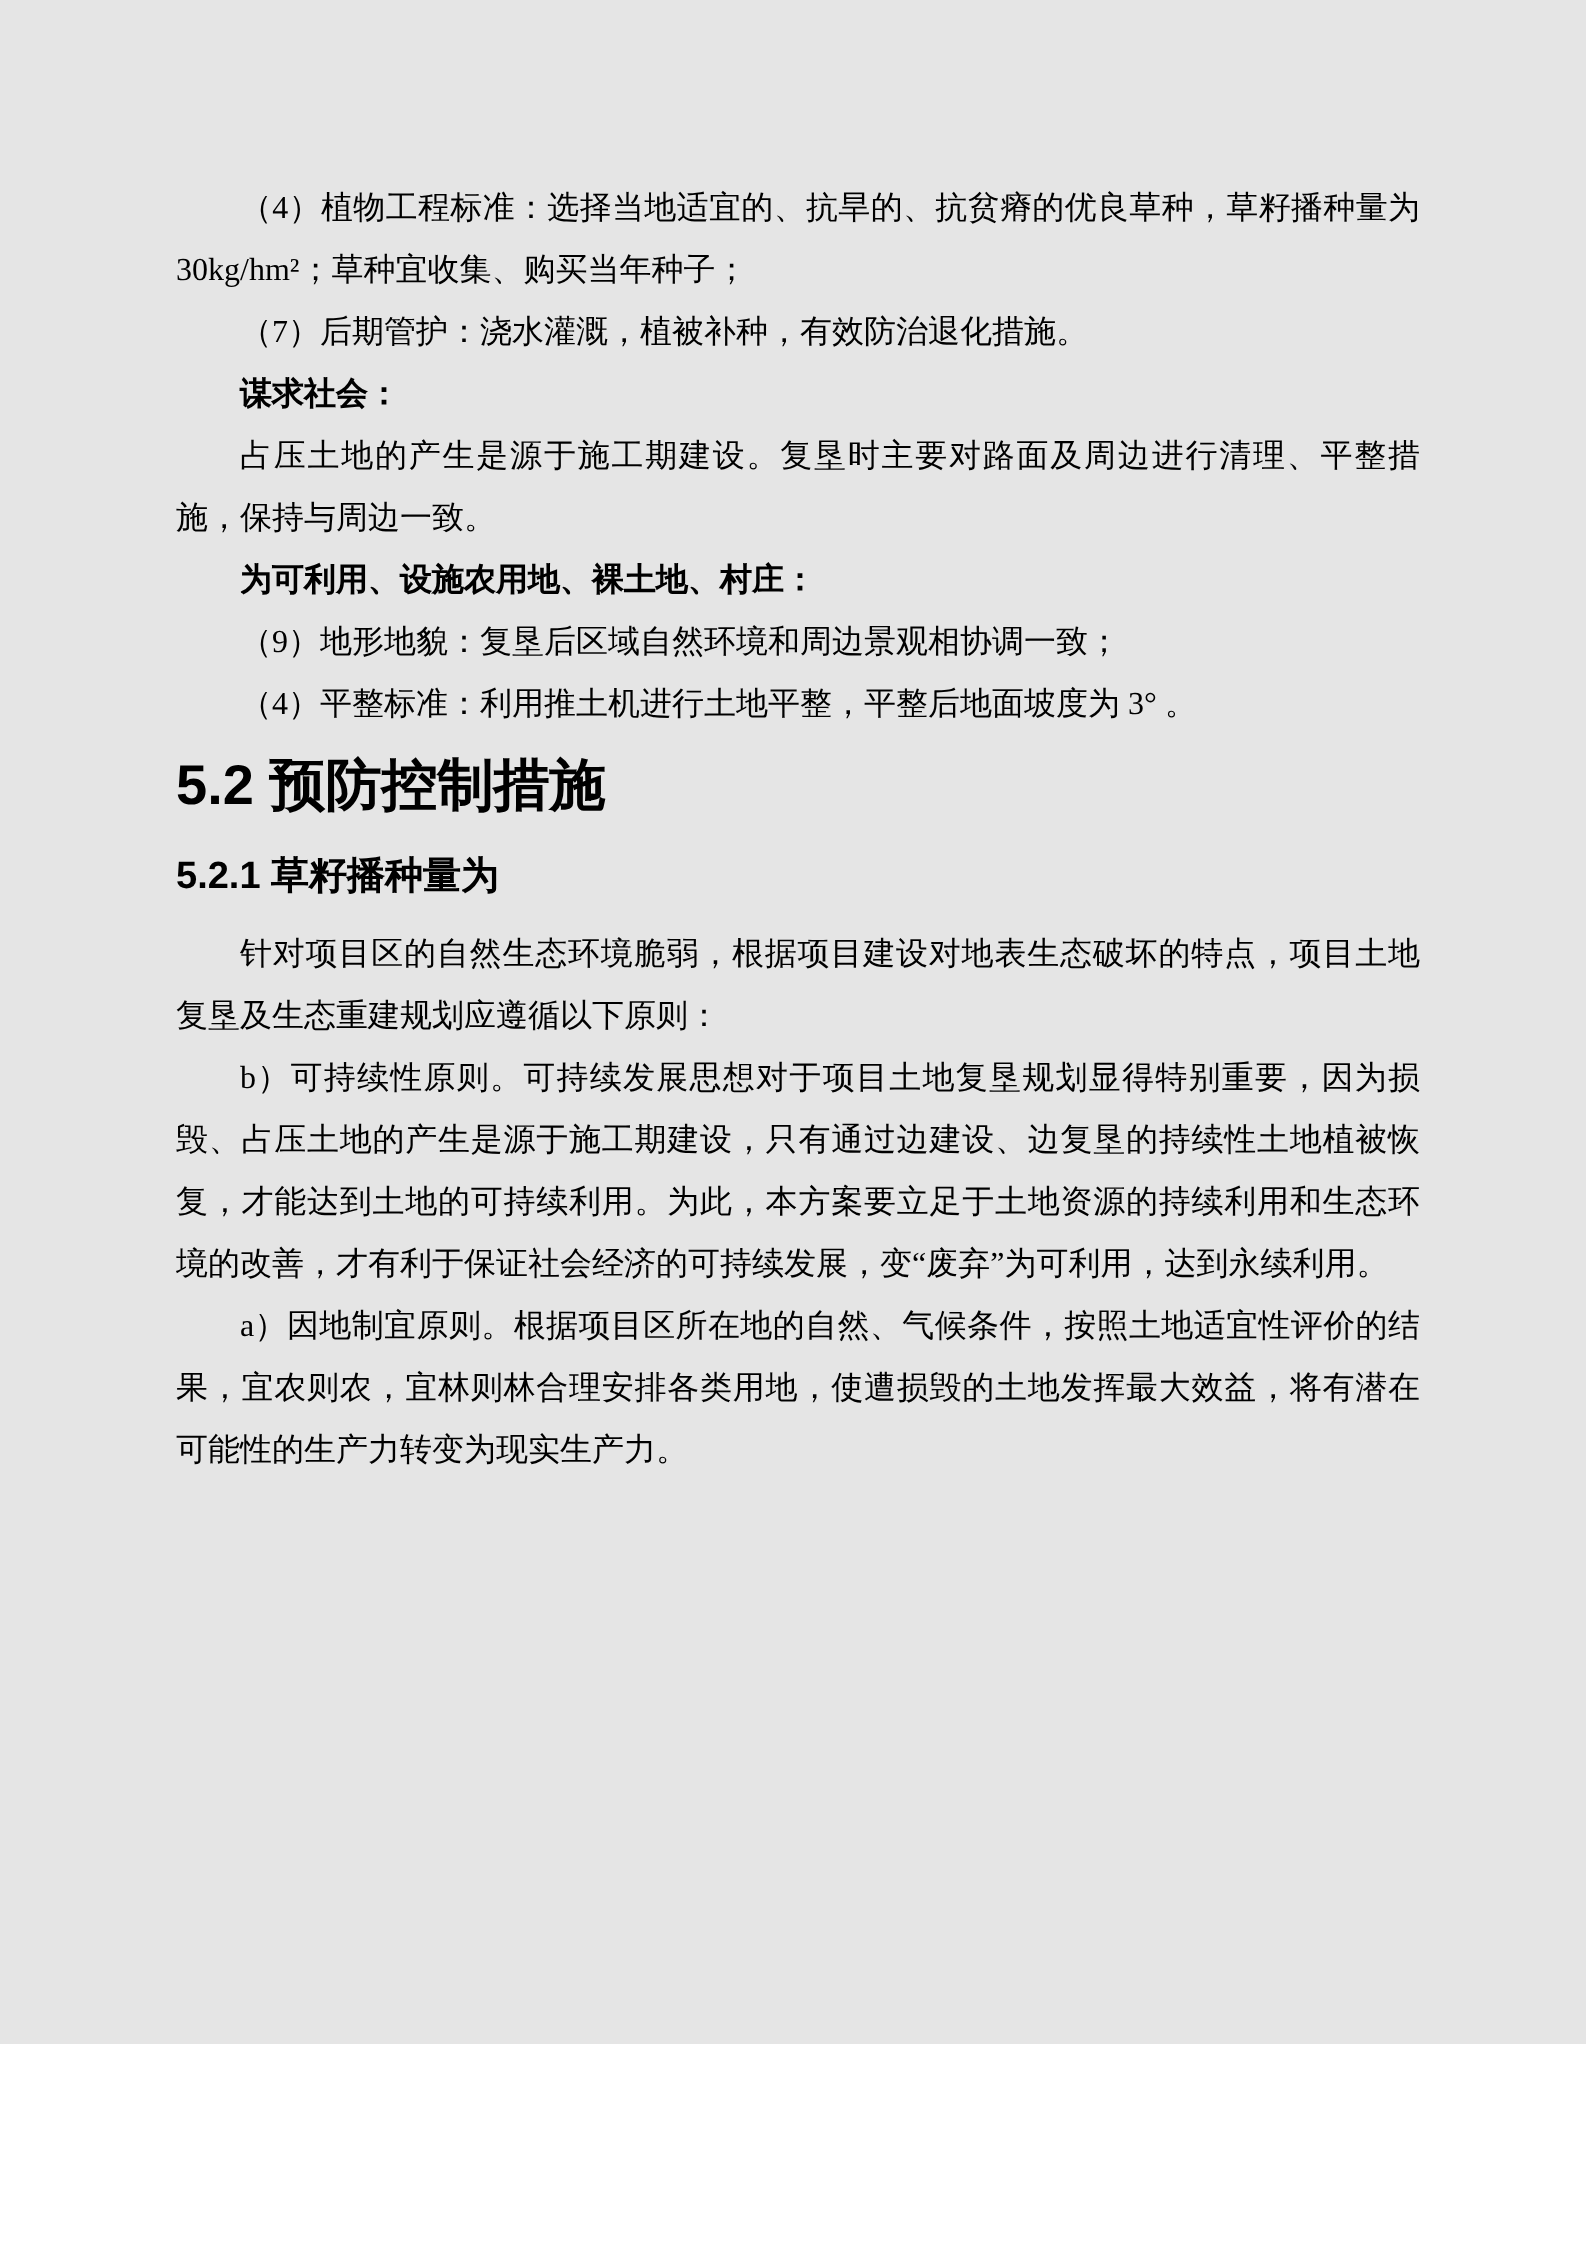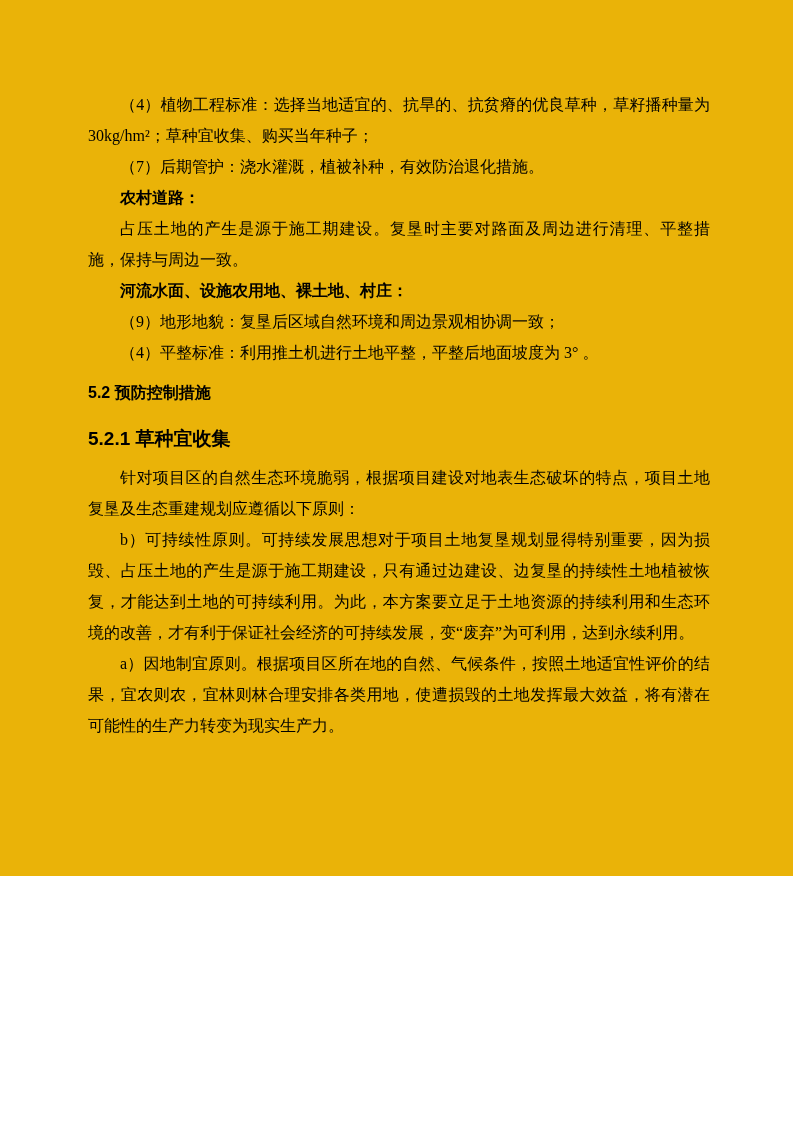--- a/index.html
+++ b/index.html
@@ -3,22 +3,22 @@
 <meta charset="utf-8">
 <style>
   html, body {
     margin: 0;
     padding: 0;
     background: #ffffff;
   }
   .page {
     position: relative;
     width: 793px;
-    height: 876px;
-    background: #eab308;
+    height: 1022px;
+    background: #e5e5e5;
     color: #000000;
     font-family: "Liberation Serif", "DejaVu Serif", serif;
     overflow: hidden;
   }
   .content {
     position: absolute;
     top: 89px;
     left: 88px;
     width: 622px;
   }
@@ -33,21 +33,21 @@
   p.cat-head {
     margin: 0;
     font-size: 16px;
     line-height: 31px;
     text-indent: 2em;
     font-weight: bold;
     font-family: "Liberation Sans", "DejaVu Sans", sans-serif;
   }
   h2.sec-head {
     margin: 10px 0 16px 0;
-    font-size: 16px;
+    font-size: 28px;
     line-height: 30px;
     font-weight: bold;
     font-family: "Liberation Sans", "DejaVu Sans", sans-serif;
   }
   h3.subsec-head {
     margin: 0 0 8px 0;
     font-size: 19px;
     line-height: 30px;
     font-weight: bold;
     font-family: "Liberation Sans", "DejaVu Sans", sans-serif;
@@ -63,25 +63,25 @@
     font-family: "Liberation Serif", "DejaVu Serif", serif;
   }
 </style>
 </head>
 <body>
 
 <div class="page">
   <div class="content">
     <p class="body-par">（4）植物工程标准：选择当地适宜的、抗旱的、抗贫瘠的优良草种，草籽播种量为 30kg/hm²；草种宜收集、购买当年种子；</p>
     <p class="body-par">（7）后期管护：浇水灌溉，植被补种，有效防治退化措施。</p>
-    <p class="cat-head">农村道路：</p>
+    <p class="cat-head">谋求社会：</p>
     <p class="body-par">占压土地的产生是源于施工期建设。复垦时主要对路面及周边进行清理、平整措施，保持与周边一致。</p>
-    <p class="cat-head">河流水面、设施农用地、裸土地、村庄：</p>
+    <p class="cat-head">为可利用、设施农用地、裸土地、村庄：</p>
     <p class="body-par">（9）地形地貌：复垦后区域自然环境和周边景观相协调一致；</p>
     <p class="body-par">（4）平整标准：利用推土机进行土地平整，平整后地面坡度为 3° 。</p>
     <h2 class="sec-head">5.2 预防控制措施</h2>
-    <h3 class="subsec-head">5.2.1 草种宜收集</h3>
+    <h3 class="subsec-head">5.2.1 草籽播种量为</h3>
     <p class="body-par">针对项目区的自然生态环境脆弱，根据项目建设对地表生态破坏的特点，项目土地复垦及生态重建规划应遵循以下原则：</p>
     <p class="body-par">b）可持续性原则。可持续发展思想对于项目土地复垦规划显得特别重要，因为损毁、占压土地的产生是源于施工期建设，只有通过边建设、边复垦的持续性土地植被恢复，才能达到土地的可持续利用。为此，本方案要立足于土地资源的持续利用和生态环境的改善，才有利于保证社会经济的可持续发展，变“废弃”为可利用，达到永续利用。</p>
     <p class="body-par">a）因地制宜原则。根据项目区所在地的自然、气候条件，按照土地适宜性评价的结果，宜农则农，宜林则林合理安排各类用地，使遭损毁的土地发挥最大效益，将有潜在可能性的生产力转变为现实生产力。</p>
   </div>
   <div class="footer">22</div>
 </div>
 
 </body></html>

